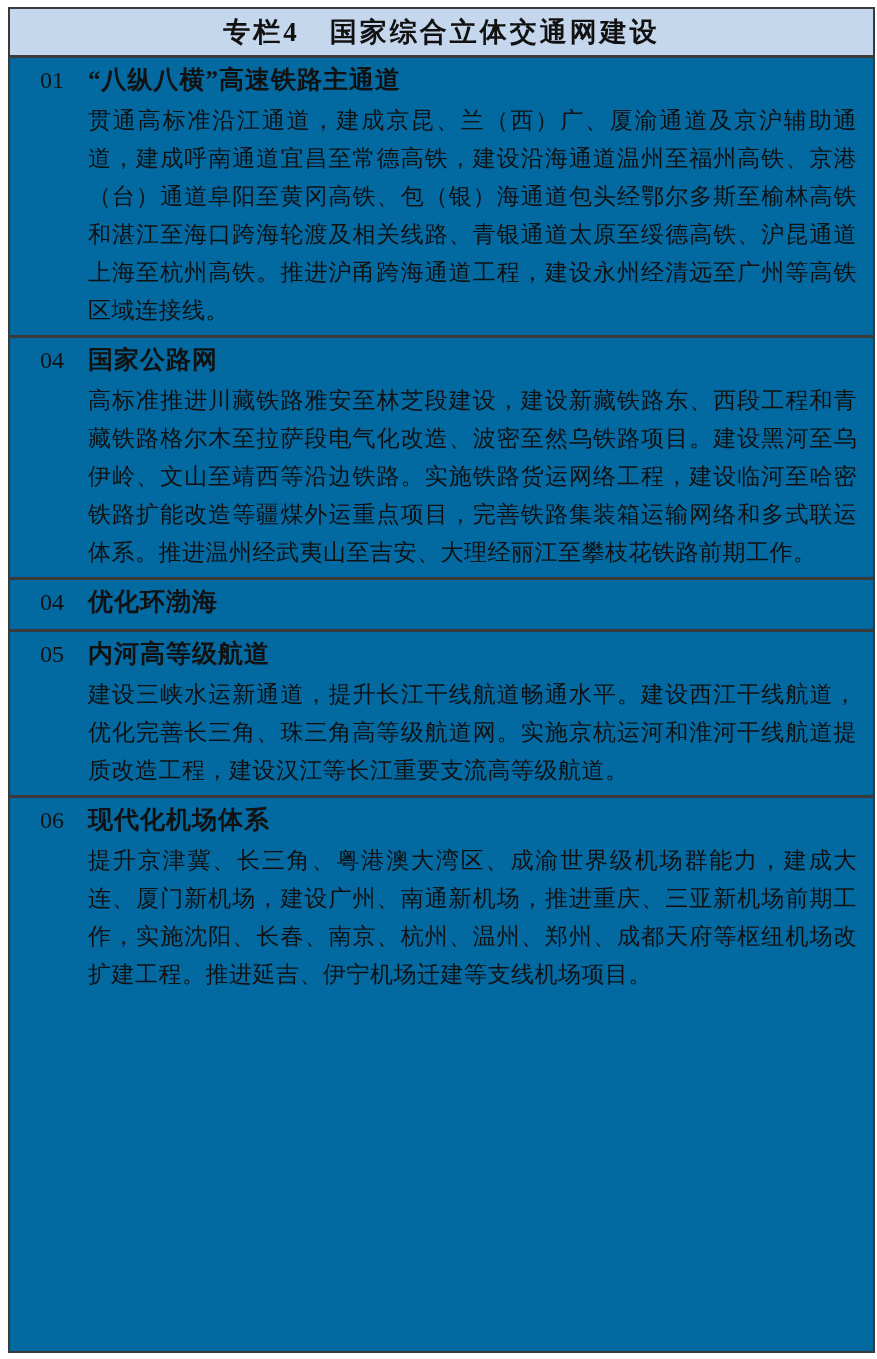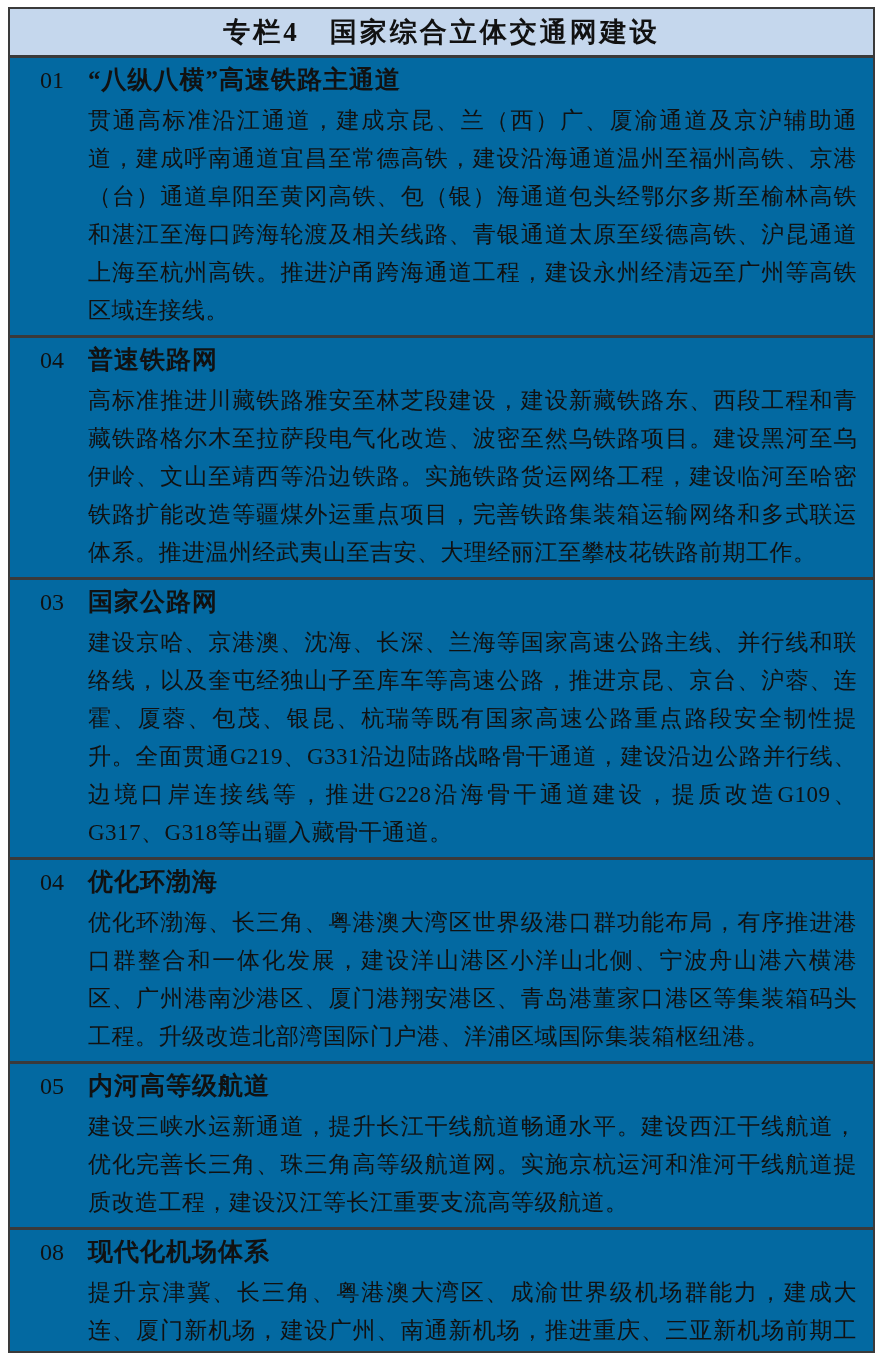--- a/index.html
+++ b/index.html
@@ -91,48 +91,41 @@
 
       <div class="section">
         <div class="sec-header">
           <span class="sec-number">01</span><span class="sec-heading">“八纵八横”高速铁路主通道</span>
         </div>
         <p class="sec-body">贯通高标准沿江通道，建成京昆、兰（西）广、厦渝通道及京沪辅助通道，建成呼南通道宜昌至常德高铁，建设沿海通道温州至福州高铁、京港（台）通道阜阳至黄冈高铁、包（银）海通道包头经鄂尔多斯至榆林高铁和湛江至海口跨海轮渡及相关线路、青银通道太原至绥德高铁、沪昆通道上海至杭州高铁。推进沪甬跨海通道工程，建设永州经清远至广州等高铁区域连接线。</p>
       </div>
 
       <div class="section">
         <div class="sec-header">
-          <span class="sec-number">04</span><span class="sec-heading">普速铁路网</span>
+          <span class="sec-number">04</span><span class="sec-heading">国家公路网</span>
         </div>
         <p class="sec-body">高标准推进川藏铁路雅安至林芝段建设，建设新藏铁路东、西段工程和青藏铁路格尔木至拉萨段电气化改造、波密至然乌铁路项目。建设黑河至乌伊岭、文山至靖西等沿边铁路。实施铁路货运网络工程，建设临河至哈密铁路扩能改造等疆煤外运重点项目，完善铁路集装箱运输网络和多式联运体系。推进温州经武夷山至吉安、大理经丽江至攀枝花铁路前期工作。</p>
       </div>
 
-      <div class="section">
-        <div class="sec-header">
-          <span class="sec-number">03</span><span class="sec-heading">国家公路网</span>
-        </div>
-        <p class="sec-body">建设京哈、京港澳、沈海、长深、兰海等国家高速公路主线、并行线和联络线，以及奎屯经独山子至库车等高速公路，推进京昆、京台、沪蓉、连霍、厦蓉、包茂、银昆、杭瑞等既有国家高速公路重点路段安全韧性提升。全面贯通G219、G331沿边陆路战略骨干通道，建设沿边公路并行线、边境口岸连接线等，推进G228沿海骨干通道建设，提质改造G109、G317、G318等出疆入藏骨干通道。</p>
-      </div>
 
       <div class="section">
         <div class="sec-header">
           <span class="sec-number">04</span><span class="sec-heading">优化环渤海</span>
         </div>
-        <p class="sec-body">优化环渤海、长三角、粤港澳大湾区世界级港口群功能布局，有序推进港口群整合和一体化发展，建设洋山港区小洋山北侧、宁波舟山港六横港区、广州港南沙港区、厦门港翔安港区、青岛港董家口港区等集装箱码头工程。升级改造北部湾国际门户港、洋浦区域国际集装箱枢纽港。</p>
       </div>
 
       <div class="section">
         <div class="sec-header">
           <span class="sec-number">05</span><span class="sec-heading">内河高等级航道</span>
         </div>
         <p class="sec-body">建设三峡水运新通道，提升长江干线航道畅通水平。建设西江干线航道，优化完善长三角、珠三角高等级航道网。实施京杭运河和淮河干线航道提质改造工程，建设汉江等长江重要支流高等级航道。</p>
       </div>
 
       <div class="section">
         <div class="sec-header">
-          <span class="sec-number">08</span><span class="sec-heading">现代化机场体系</span>
+          <span class="sec-number">06</span><span class="sec-heading">现代化机场体系</span>
         </div>
         <p class="sec-body">提升京津冀、长三角、粤港澳大湾区、成渝世界级机场群能力，建成大连、厦门新机场，建设广州、南通新机场，推进重庆、三亚新机场前期工作，实施沈阳、长春、南京、杭州、温州、郑州、成都天府等枢纽机场改扩建工程。推进延吉、伊宁机场迁建等支线机场项目。</p>
       </div>
 
     </div>
   </div>
 </div>
 
 </body></html>

